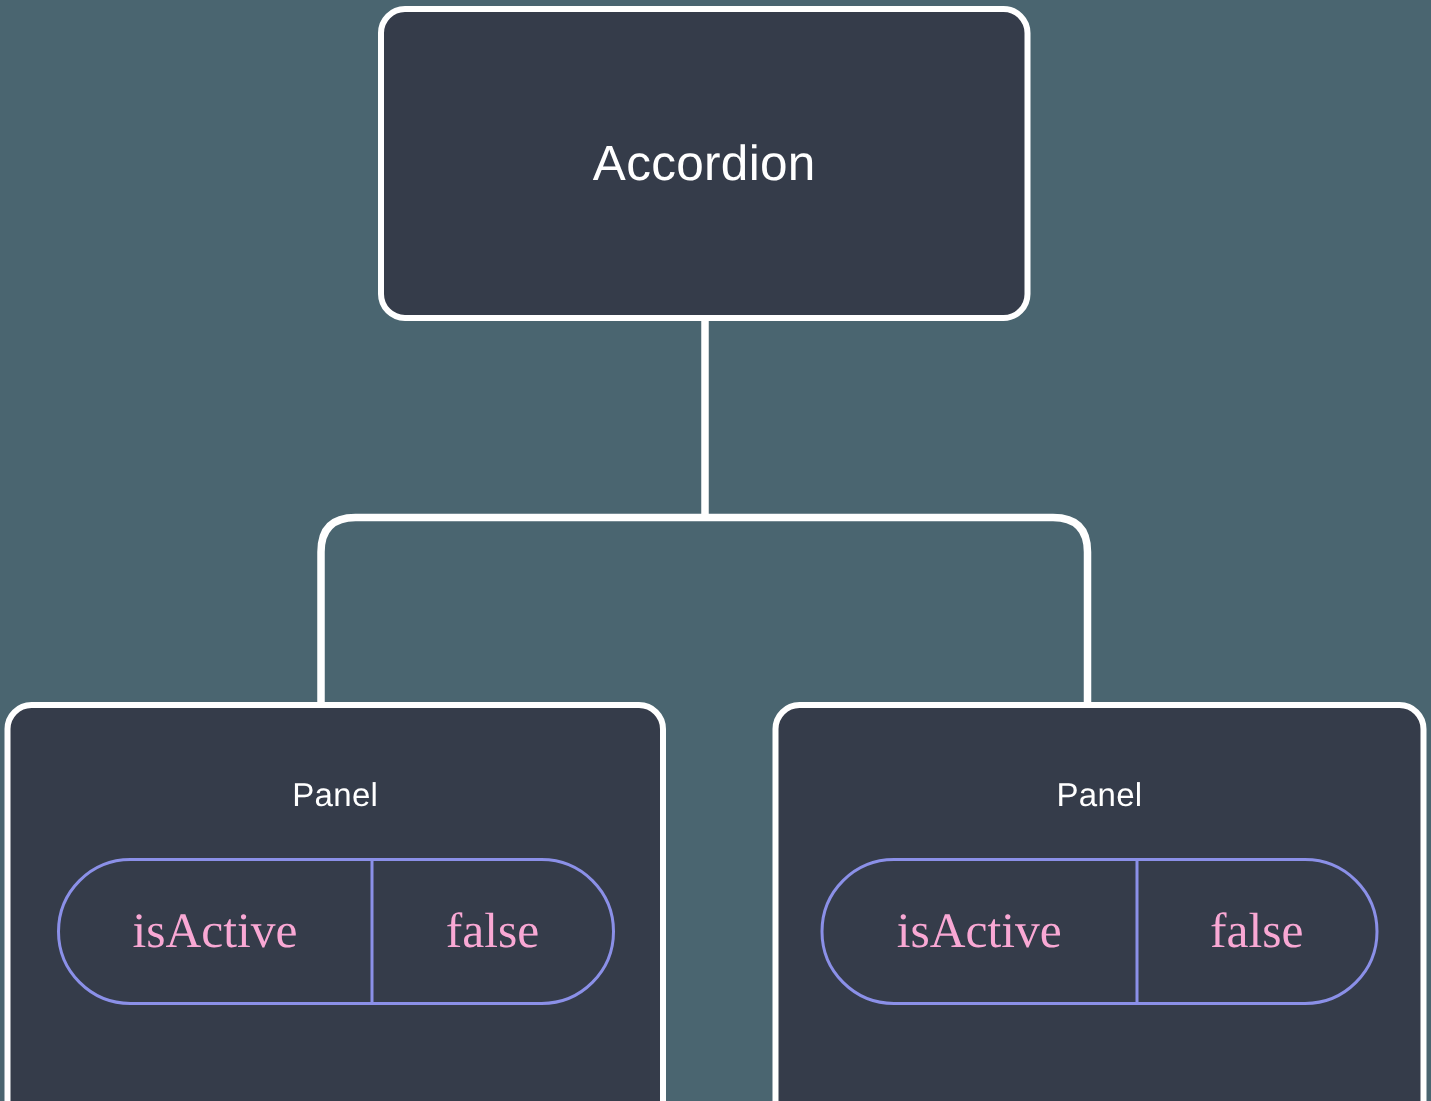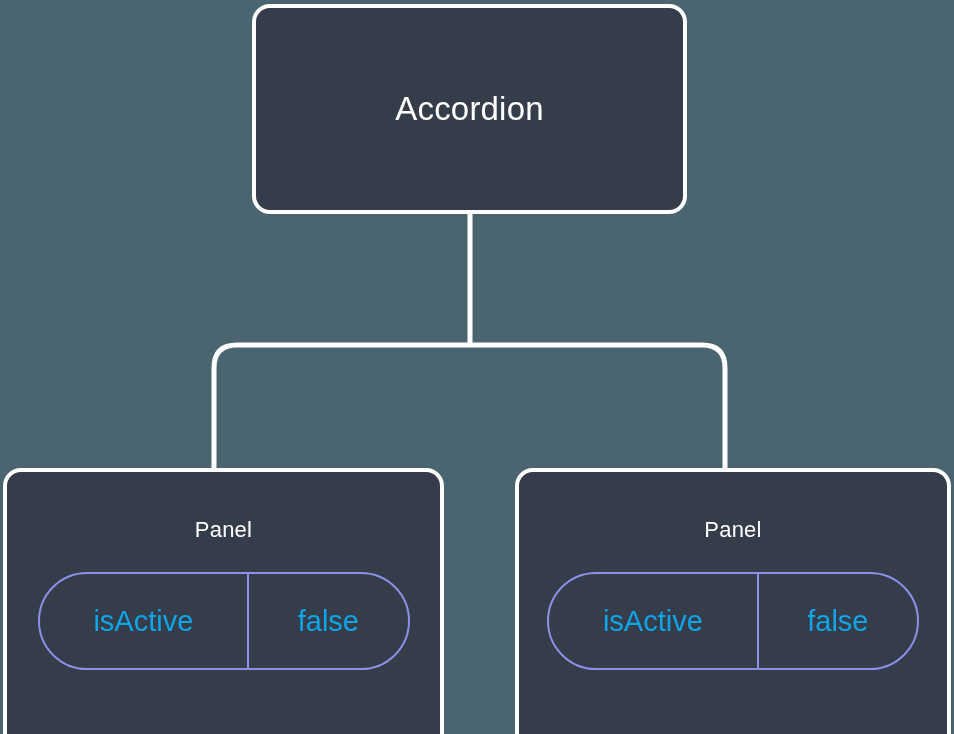--- a/index.html
+++ b/index.html
@@ -89,25 +89,26 @@
     height: 98px;
     overflow: hidden;
   }
   .node.child.child-left  .pill { width: 372px; }
   .node.child.child-right .pill { width: 372px; }
 
   .pill-key, .pill-value {
     display: flex;
     align-items: center;
     justify-content: center;
-    color: #0ea5e9;
-    font-size: 29px;
+    color: #f9a8d4;
+    font-size: 33px;
     font-weight: 400;
     white-space: nowrap;
     box-sizing: border-box;
+    font-family: Liberation Serif, serif;
   }
   .pill-key {
     flex: 0 0 57%;
     border-right: 2px solid #8b90e8;
     padding: 0 10px;
   }
   .pill-value {
     flex: 1 1 auto;
     padding: 0 10px;
   }

